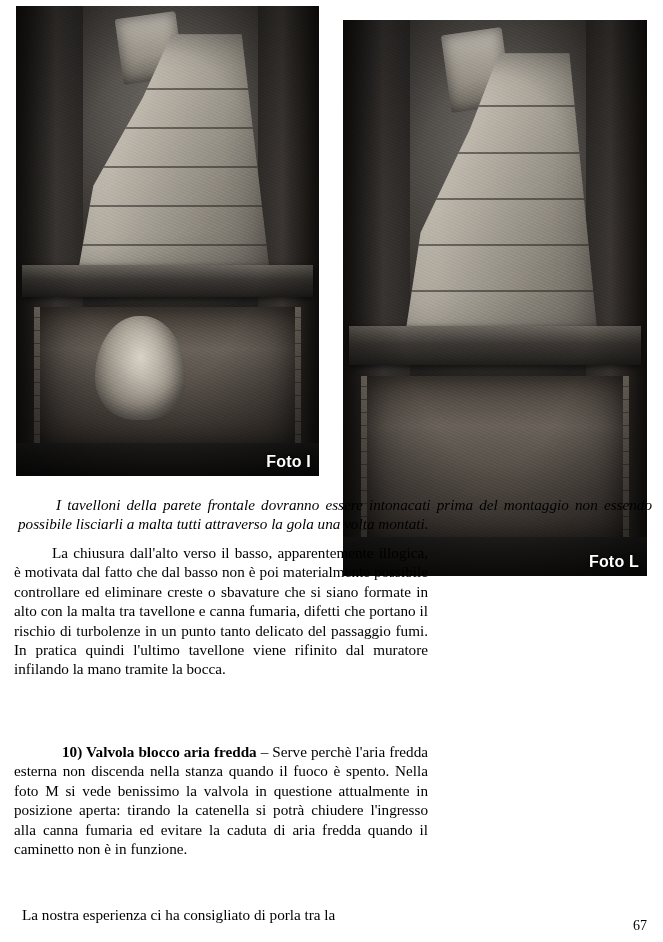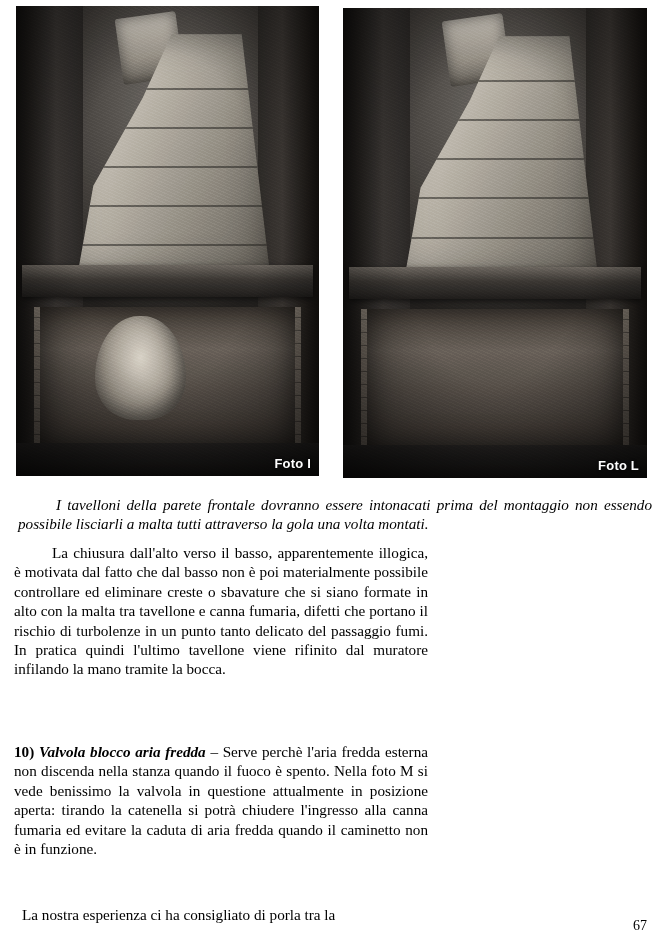--- a/index.html
+++ b/index.html
@@ -23,27 +23,27 @@
     overflow: hidden;
     background: #3a3a3a;
   }
   .photo .caption {
     position: absolute;
     right: 8px;
     bottom: 5px;
     color: #ffffff;
     font-family: "Liberation Sans", sans-serif;
     font-weight: bold;
-    font-size: 13px;
+    font-size: 16px;
     letter-spacing: 0.2px;
     text-shadow: 0 0 3px rgba(0,0,0,0.9);
   }
 
   #photo-foto-i { left: 16px;  top: 6px;   width: 303px; height: 470px; }
-  #photo-foto-l { left: 343px; top: 8px;   width: 304px; height: 470px; }
+  #photo-foto-l { left: 343px; top: 20px;   width: 304px; height: 556px; }
   #photo-foto-m { left: 443px; top: 548px; width: 204px; height: 345px; }
 
   
   .scene {
     position: absolute;
     inset: 0;
   }
   .scene .bg {
     position: absolute;
     inset: 0;
@@ -189,24 +189,24 @@
     width: 414px;
   }
   #para-valvola {
     position: absolute;
     left: 14px;
     top: 742px;
     width: 414px;
   }
   #para-valvola .lead {
     font-weight: bold;
+    margin-left: 48px;
   }
   #para-valvola .lead-italic {
     font-weight: bold;
-    font-style: italic;
   }
   #para-esperienza {
     position: absolute;
     left: 14px;
     top: 897px;
     width: 414px;
   }
 
   #page-number {
     position: absolute;

